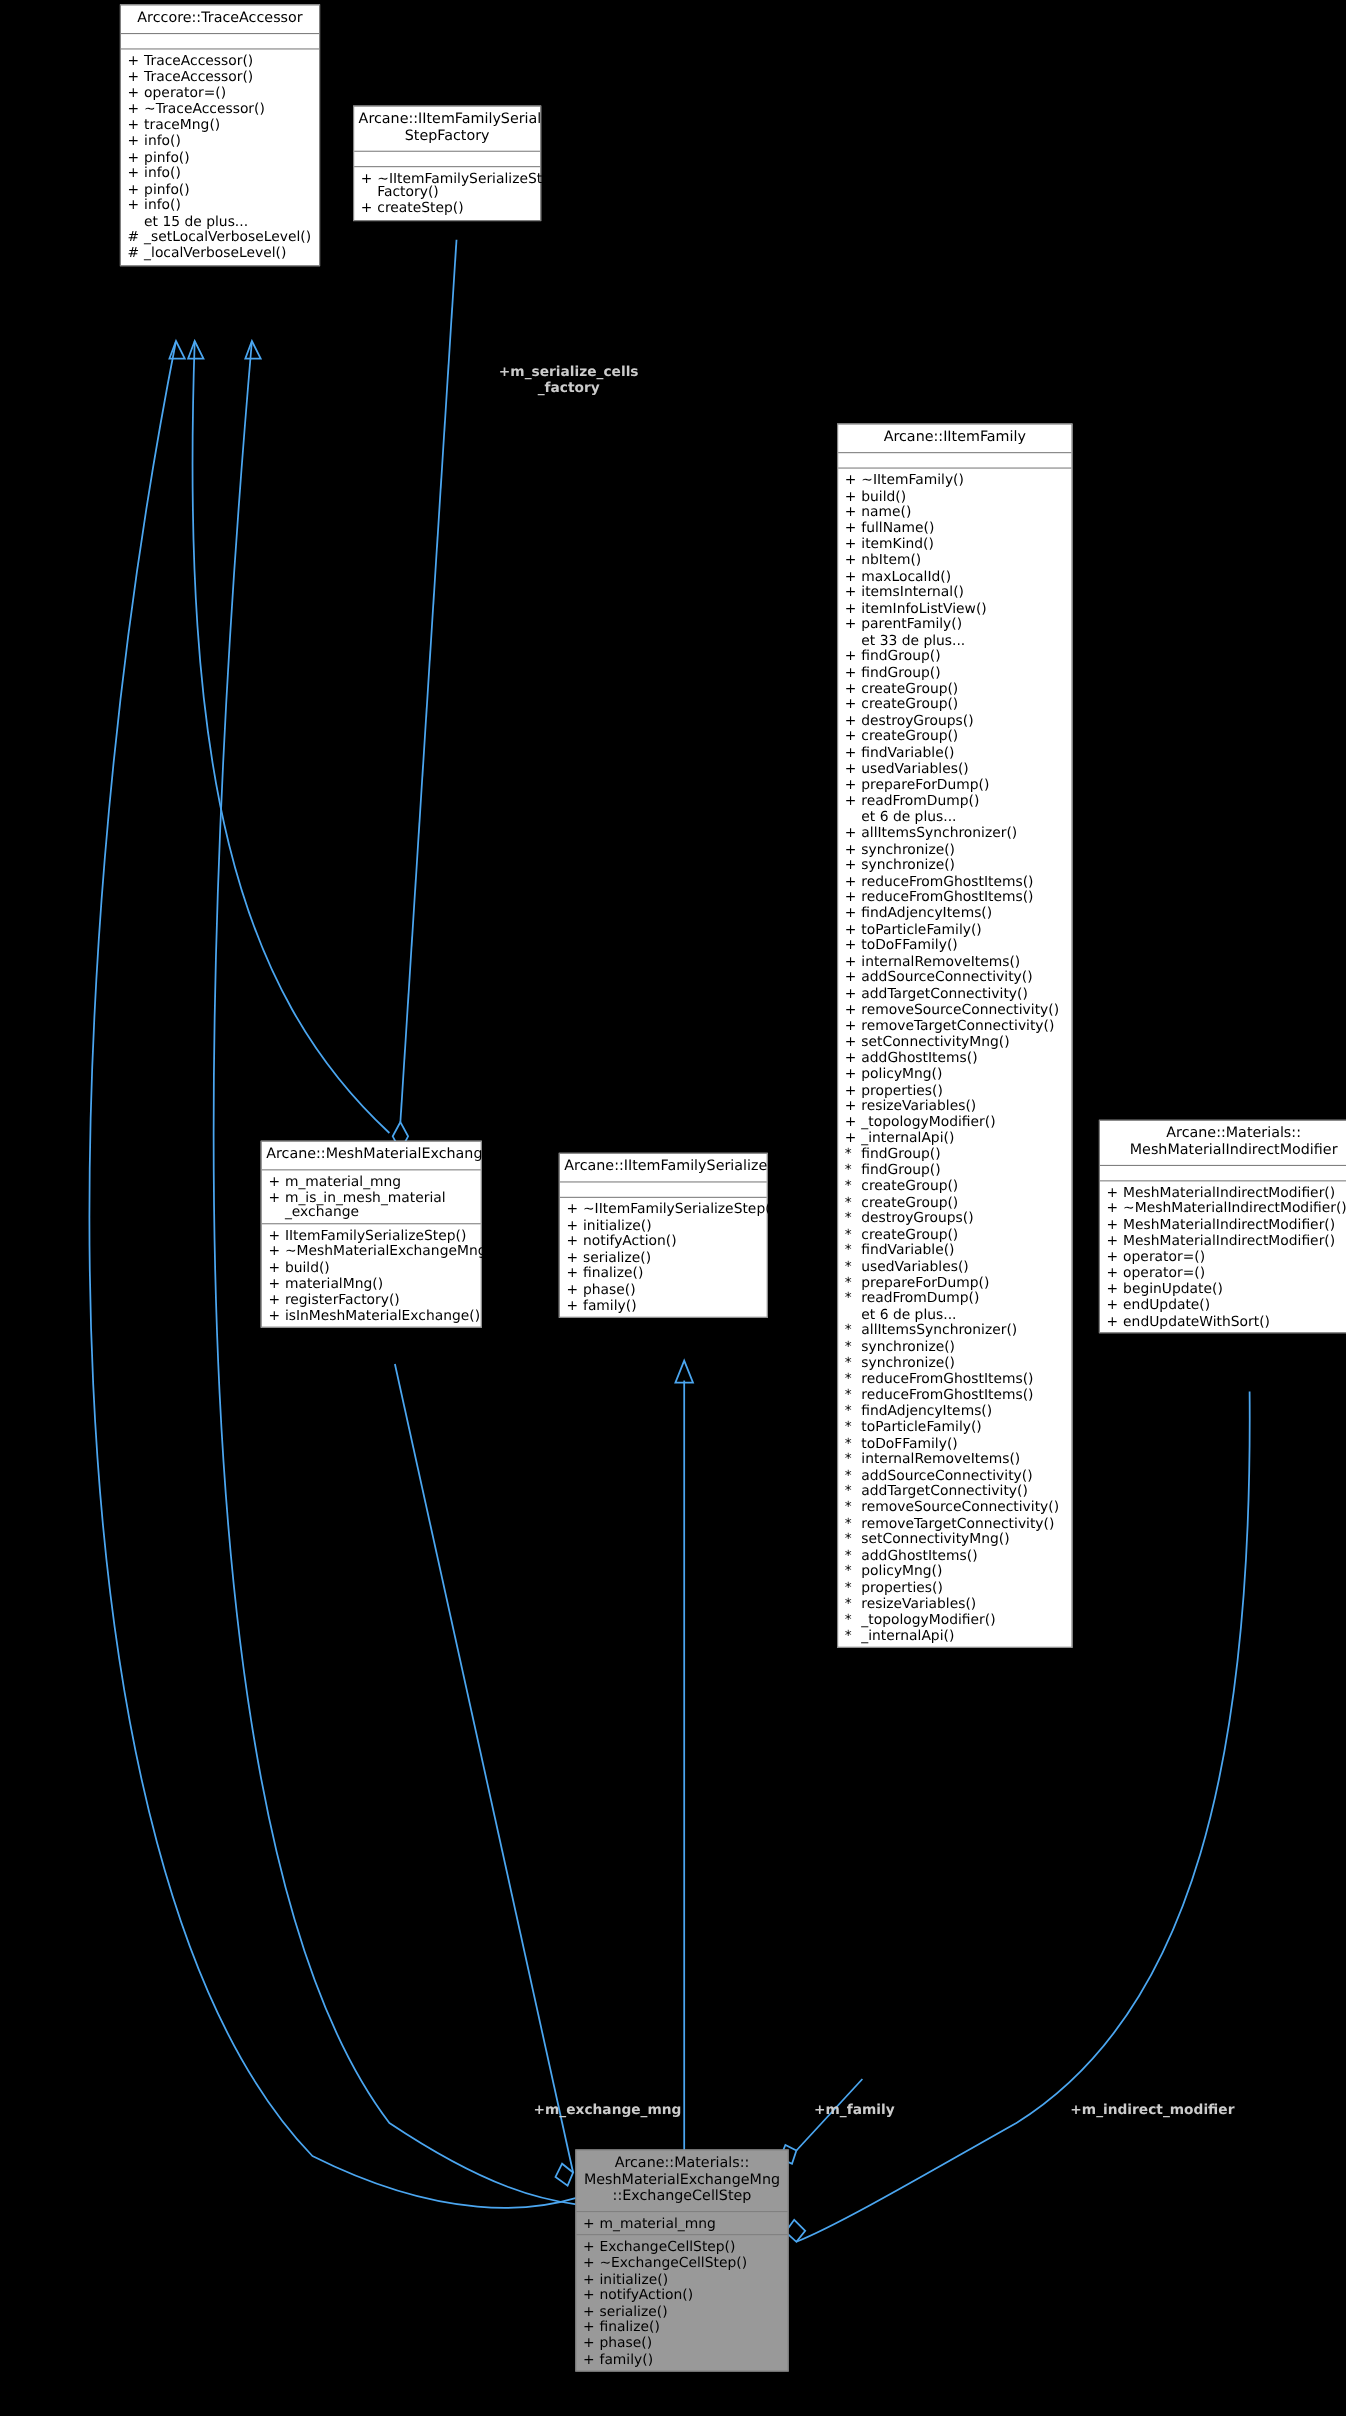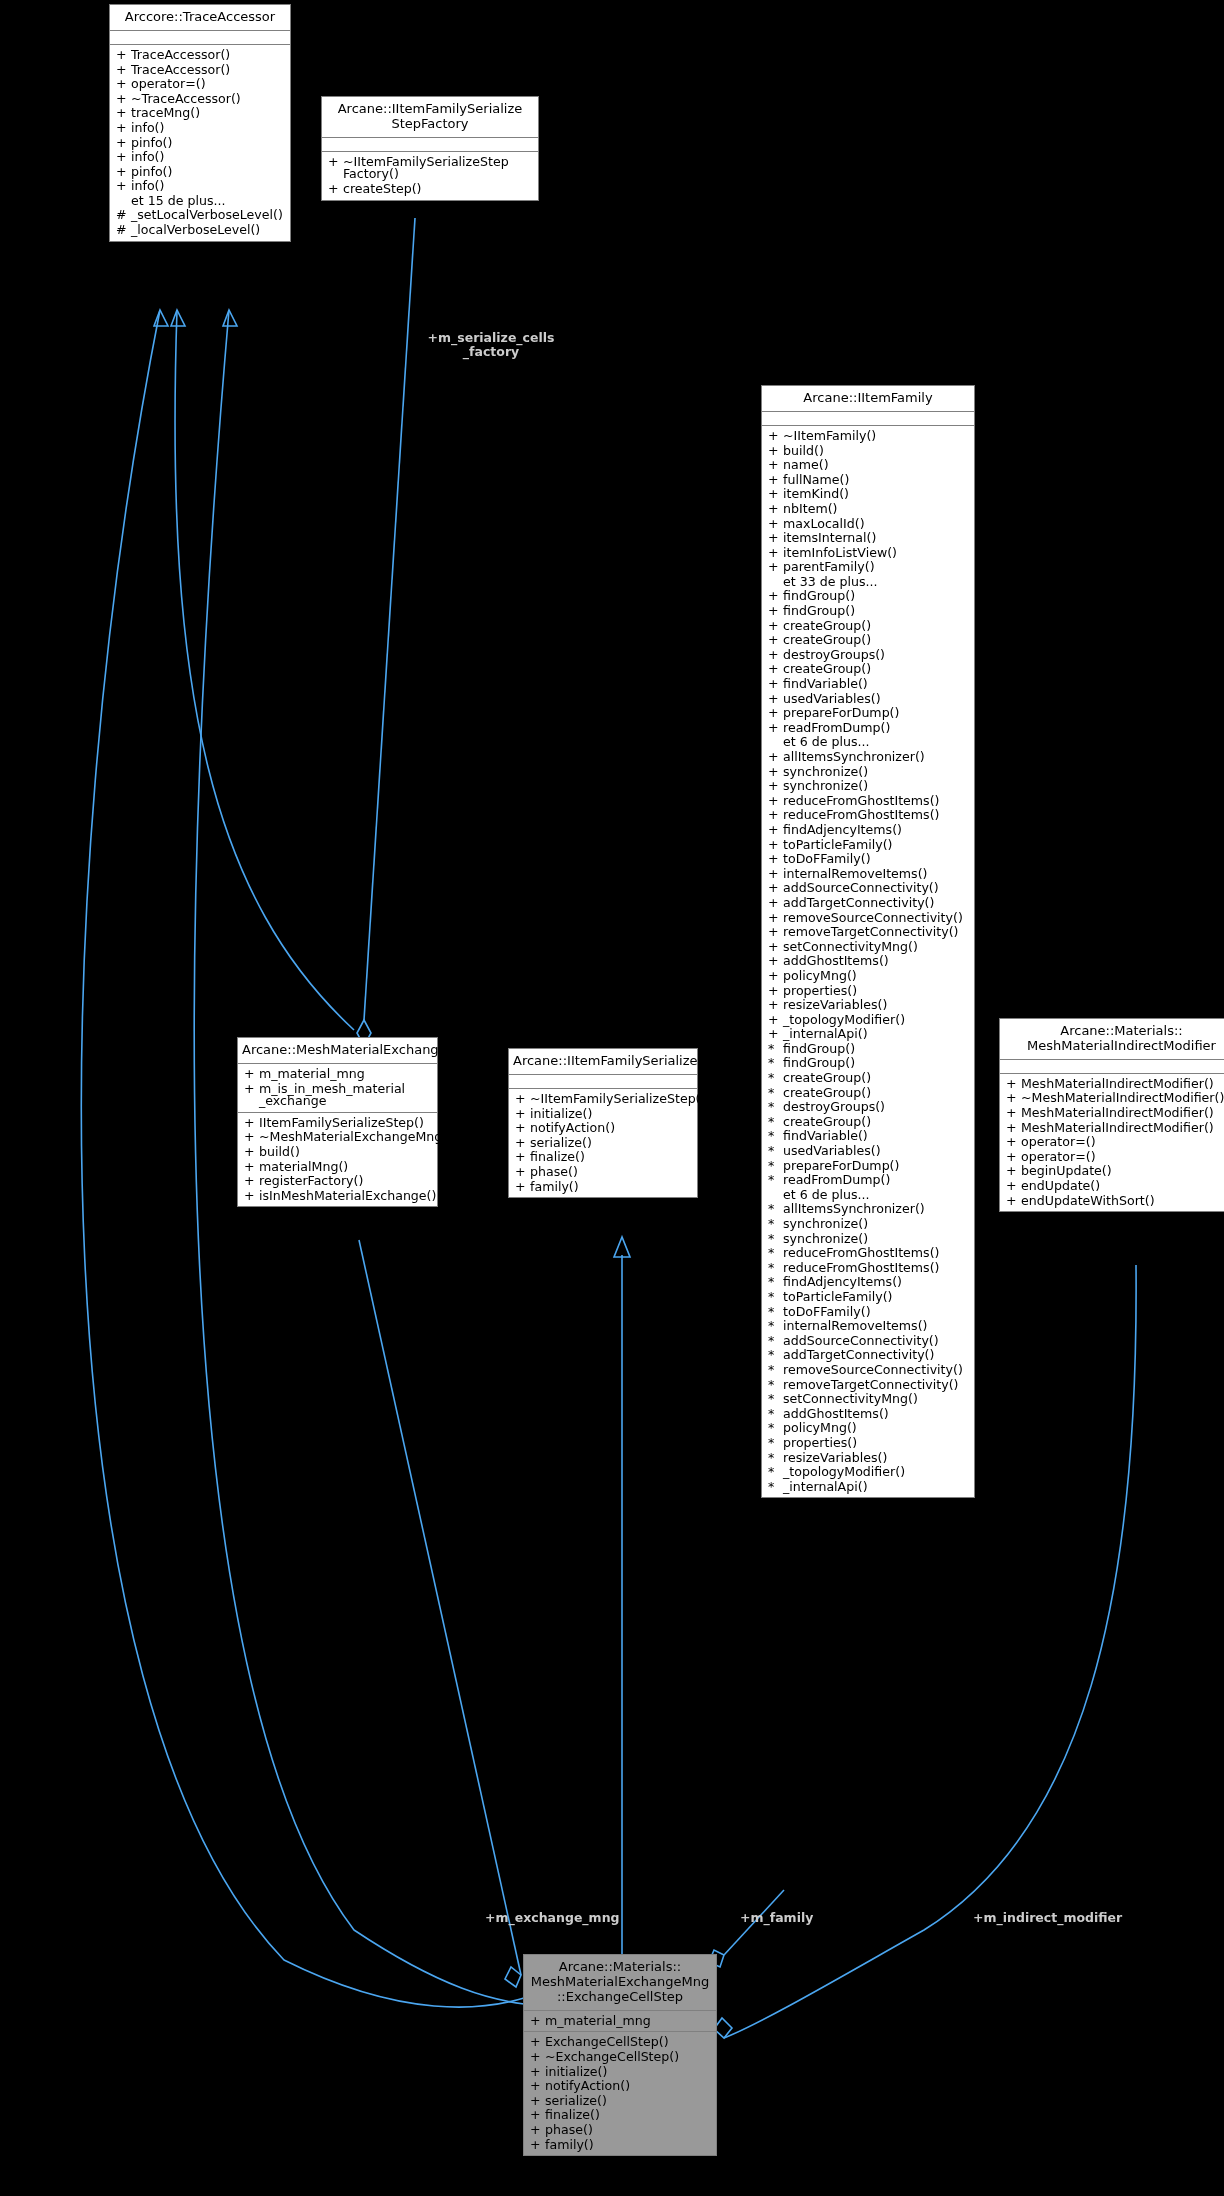--- a/index.html
+++ b/index.html
@@ -134,21 +134,21 @@
         <div class="row"><span class="vis">+</span><span class="mem">pinfo()</span></div>
         <div class="row"><span class="vis">+</span><span class="mem">info()</span></div>
         <div class="row"><span class="vis">+</span><span class="mem">pinfo()</span></div>
         <div class="row"><span class="vis">+</span><span class="mem">info()</span></div>
         <div class="row plain"><span class="vis">+</span><span class="mem">et 15 de plus...</span></div>
         <div class="row"><span class="vis">#</span><span class="mem">_setLocalVerboseLevel()</span></div>
         <div class="row"><span class="vis">#</span><span class="mem">_localVerboseLevel()</span></div>
       </div>
   </div>
 
-  <div class="node" style="left:297px; top:96px; width:218px;">
+  <div class="node" style="left:297px; top:96px; width:171px;">
     <div class="title">Arcane::IItemFamilySerialize
 StepFactory</div>
     <div class="compartment empty"></div>
     <div class="compartment">
         <div class="row"><span class="vis">+</span><span class="mem">~IItemFamilySerializeStep
 Factory()</span></div>
         <div class="row"><span class="vis">+</span><span class="mem">createStep()</span></div>
       </div>
   </div>
 
@@ -292,21 +292,21 @@
         <div class="row"><span class="vis">+</span><span class="mem">~ExchangeCellStep()</span></div>
         <div class="row"><span class="vis">+</span><span class="mem">initialize()</span></div>
         <div class="row"><span class="vis">+</span><span class="mem">notifyAction()</span></div>
         <div class="row"><span class="vis">+</span><span class="mem">serialize()</span></div>
         <div class="row"><span class="vis">+</span><span class="mem">finalize()</span></div>
         <div class="row"><span class="vis">+</span><span class="mem">phase()</span></div>
         <div class="row"><span class="vis">+</span><span class="mem">family()</span></div>
       </div>
   </div>
 
-  <div class="edge-label" style="left:382px; top:331px; width:170px; text-align:center;">+m_serialize_cells
+  <div class="edge-label" style="left:382px; top:331px; width:170px; text-align:center;padding-left:26px;">+m_serialize_cells
 _factory</div>
 
   <div class="edge-label" style="left:461px; top:1911px;text-align:center;">+m_exchange_mng</div>
 
   <div class="edge-label" style="left:716px; top:1911px;">+m_family</div>
 
   <div class="edge-label" style="left:949px; top:1911px;">+m_indirect_modifier</div>
 
 </div>
 

